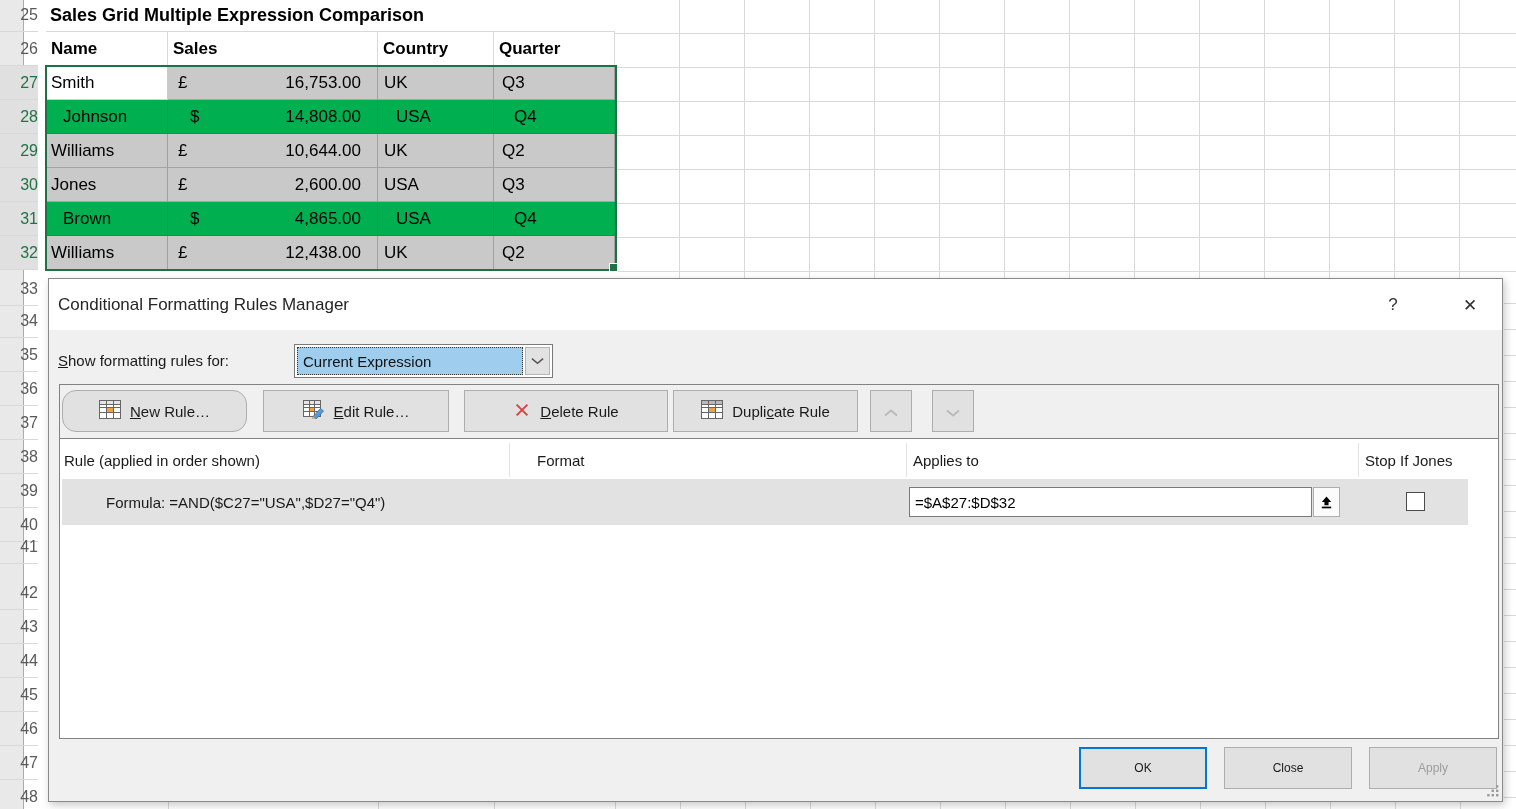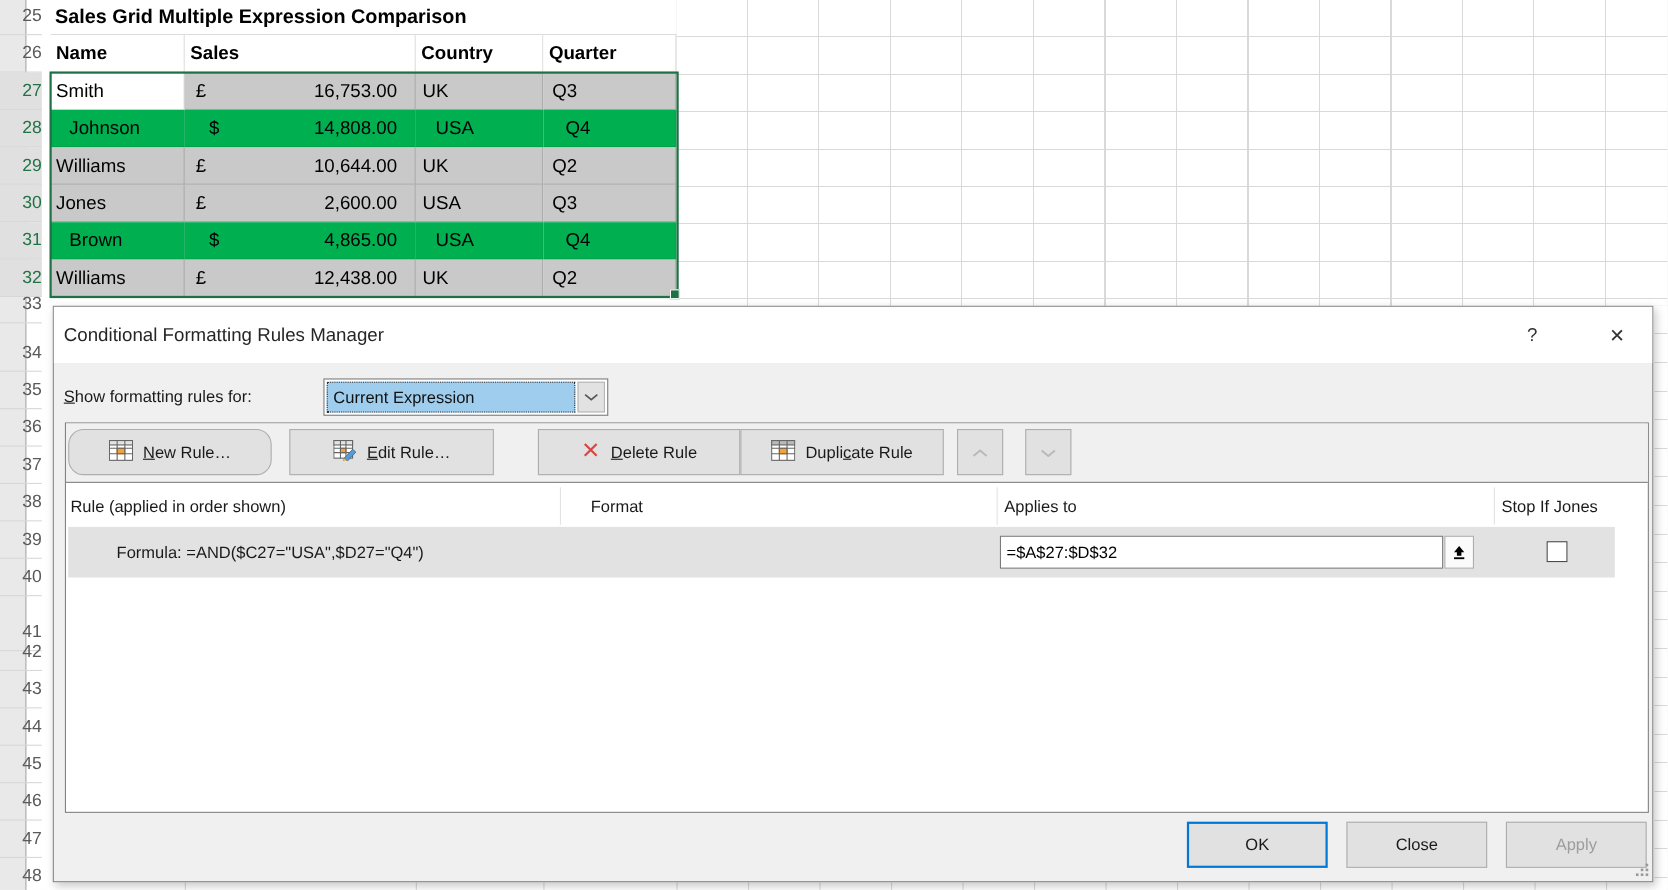--- a/index.html
+++ b/index.html
@@ -107,21 +107,21 @@
     display:flex; align-items:center; justify-content:center; font-size:18px; color:#000; }
   #applies-to-input { left:847px; top:8px; width:403px; height:30px; background:#fff;
     border:1px solid #7a7a7a; display:flex; align-items:center; padding-left:5px; color:#000; }
   #collapse-btn { left:1251px; top:8px; width:27px; height:30px; background:#fbfbfb;
     border:1px solid #adadad; display:flex; align-items:center; justify-content:center; }
   #stop-checkbox { left:1344px; top:13px; width:19px; height:19px; background:#fff; border:1px solid #4a4a4a; }
 
   .fbtn {
     position:absolute; top:468px; width:128px; height:42px; background:#e1e1e1;
     border:1px solid #adadad; display:flex; align-items:center; justify-content:center;
-    font-size:15px; color:#1a1a1a;
+    font-size:12px; color:#1a1a1a;
   }
   #ok-btn { left:1030px; border:2px solid #0078d7; }
   #close-btn { left:1175px; }
   #apply-btn { left:1320px; color:#9d9d9d; }
   #resize-grip { left:1435px; top:503px; width:18px; height:18px; }
 </style>
 </head>
 <body>
 
 <div class="abs" id="grid-top-right"></div>
@@ -148,29 +148,29 @@
 
 <div class="abs" id="row-header-column">
     <div class="row-num" style="top: -2px;">25</div>
     <div class="row-num" style="top: 32px;">26</div>
     <div class="row-num sel" style="top: 66px;">27</div>
     <div class="row-num sel" style="top: 100px;">28</div>
     <div class="row-num sel" style="top: 134px;">29</div>
     <div class="row-num sel" style="top: 168px;">30</div>
     <div class="row-num sel" style="top: 202px;">31</div>
     <div class="row-num sel" style="top: 236px;">32</div>
-    <div class="row-num" style="top: 260px;">33</div>
+    <div class="row-num" style="top: 272px;">33</div>
     <div class="row-num" style="top: 304px;">34</div>
     <div class="row-num" style="top: 338px;">35</div>
     <div class="row-num" style="top: 372px;">36</div>
     <div class="row-num" style="top: 406px;">37</div>
     <div class="row-num" style="top: 440px;">38</div>
     <div class="row-num" style="top: 474px;">39</div>
     <div class="row-num" style="top: 508px;">40</div>
-    <div class="row-num" style="top: 558px;">41</div>
+    <div class="row-num" style="top: 530px;">41</div>
     <div class="row-num" style="top: 576px;">42</div>
     <div class="row-num" style="top: 610px;">43</div>
     <div class="row-num" style="top: 644px;">44</div>
     <div class="row-num" style="top: 678px;">45</div>
     <div class="row-num" style="top: 712px;">46</div>
     <div class="row-num" style="top: 746px;">47</div>
     <div class="row-num" style="top: 780px;">48</div>
   </div>
 
 <div class="abs" id="title-row">Sales Grid Multiple Expression Comparison</div>
@@ -273,21 +273,21 @@
           <rect x="0.5" y="0.5" width="17" height="4" fill="#e4e4e4" stroke="#666"></rect>
           <rect x="6.5" y="7.5" width="5" height="4" fill="#f2a33c" stroke="#c77b1e"></rect>
           <path d="M6.5 0.5 V16.5 M11.5 0.5 V16.5 M0.5 7.5 H17.5 M0.5 11.5 H17.5" stroke="#666" fill="none"></path>
           <polygon points="10,16.5 17.5,8.5 20.5,11 13,19" fill="#5b9bd5" stroke="#2e6da4" stroke-width="0.8"></polygon>
           <polygon points="10,16.5 13,19 9,19.5" fill="#e8c88f" stroke="#a58446" stroke-width="0.6"></polygon>
         </svg>
     </span>
     <span><span></span><span class="accel">E</span><span>dit Rule…</span></span>
   </button>
 
-  <button class="tbtn" style="left:440px;width:184px;">
+  <button class="tbtn" style="left:415px;width:204px;">
     <span>
       <svg width="18" height="18" viewBox="0 0 20 20">
           <path d="M4 4 L16 16 M16 4 L4 16" stroke="#d64541" stroke-width="2.2" fill="none"></path>
         </svg>
     </span>
     <span><span></span><span class="accel">D</span><span>elete Rule</span></span>
   </button>
 
   <button class="tbtn" style="left:624px;width:185px;">
     <span>

